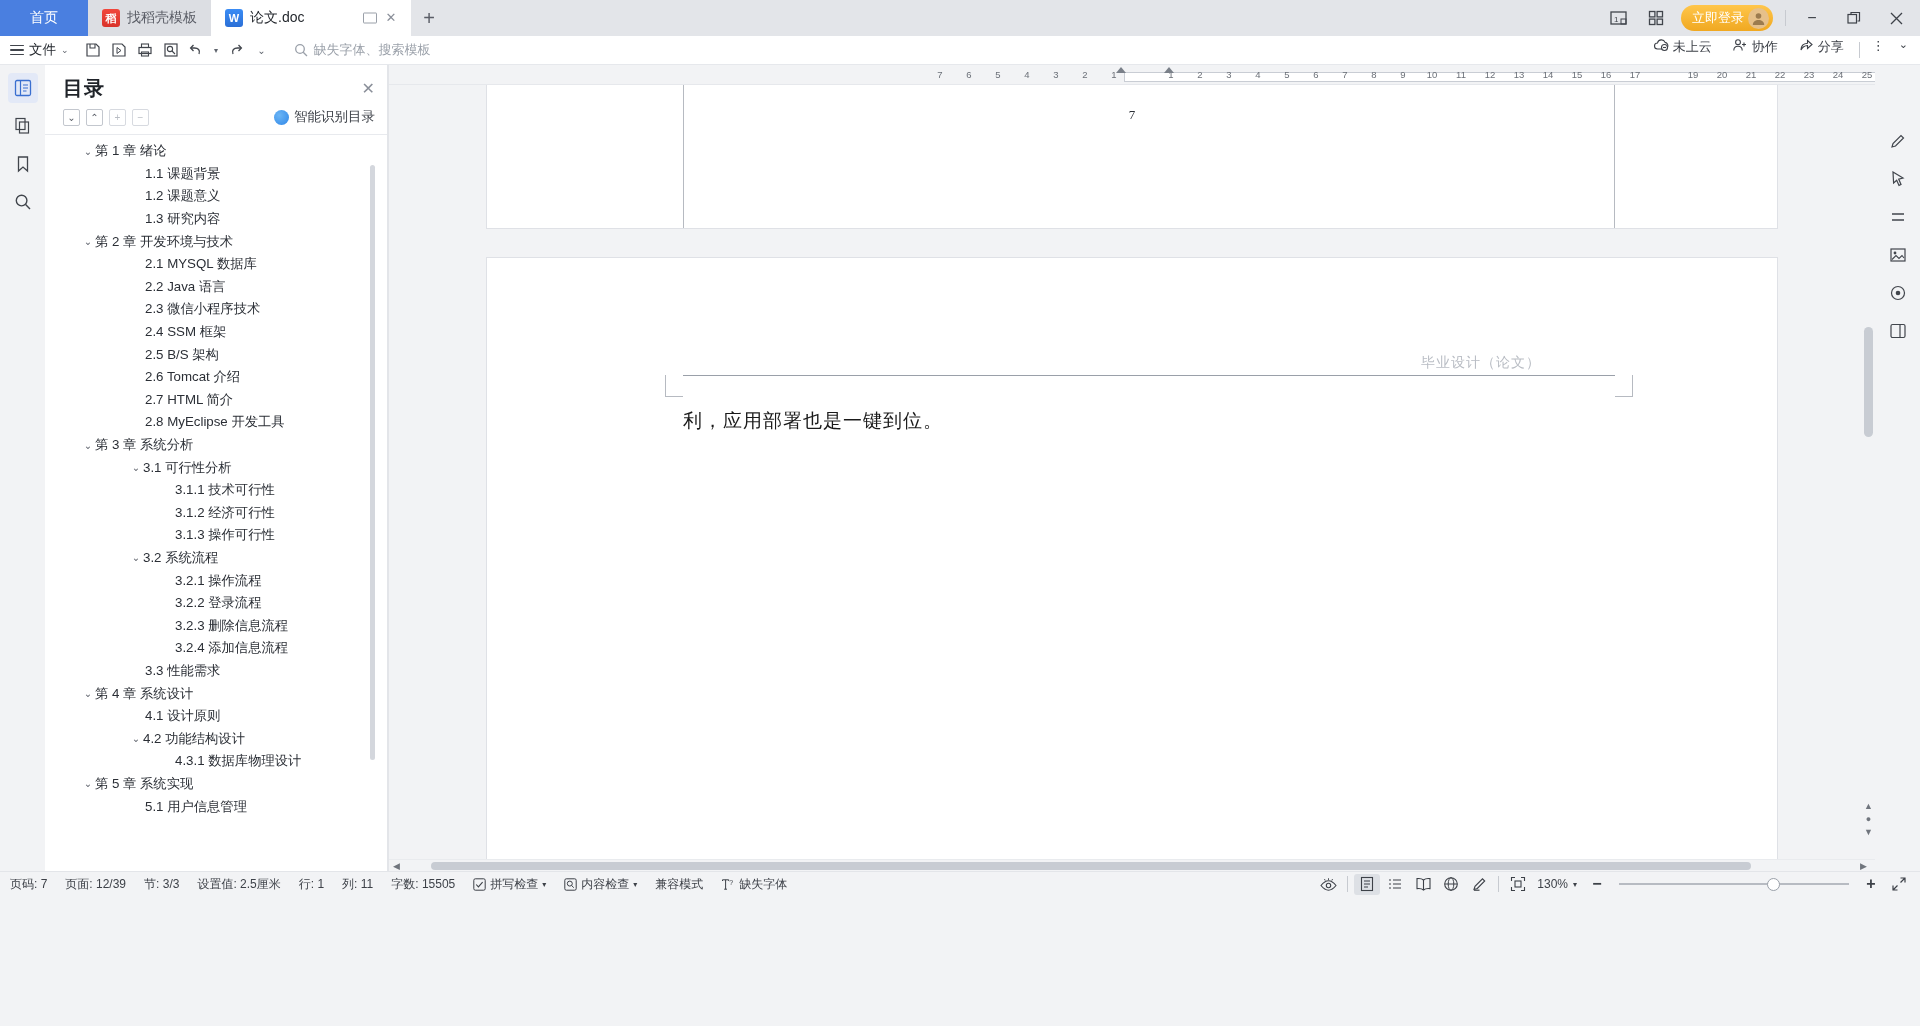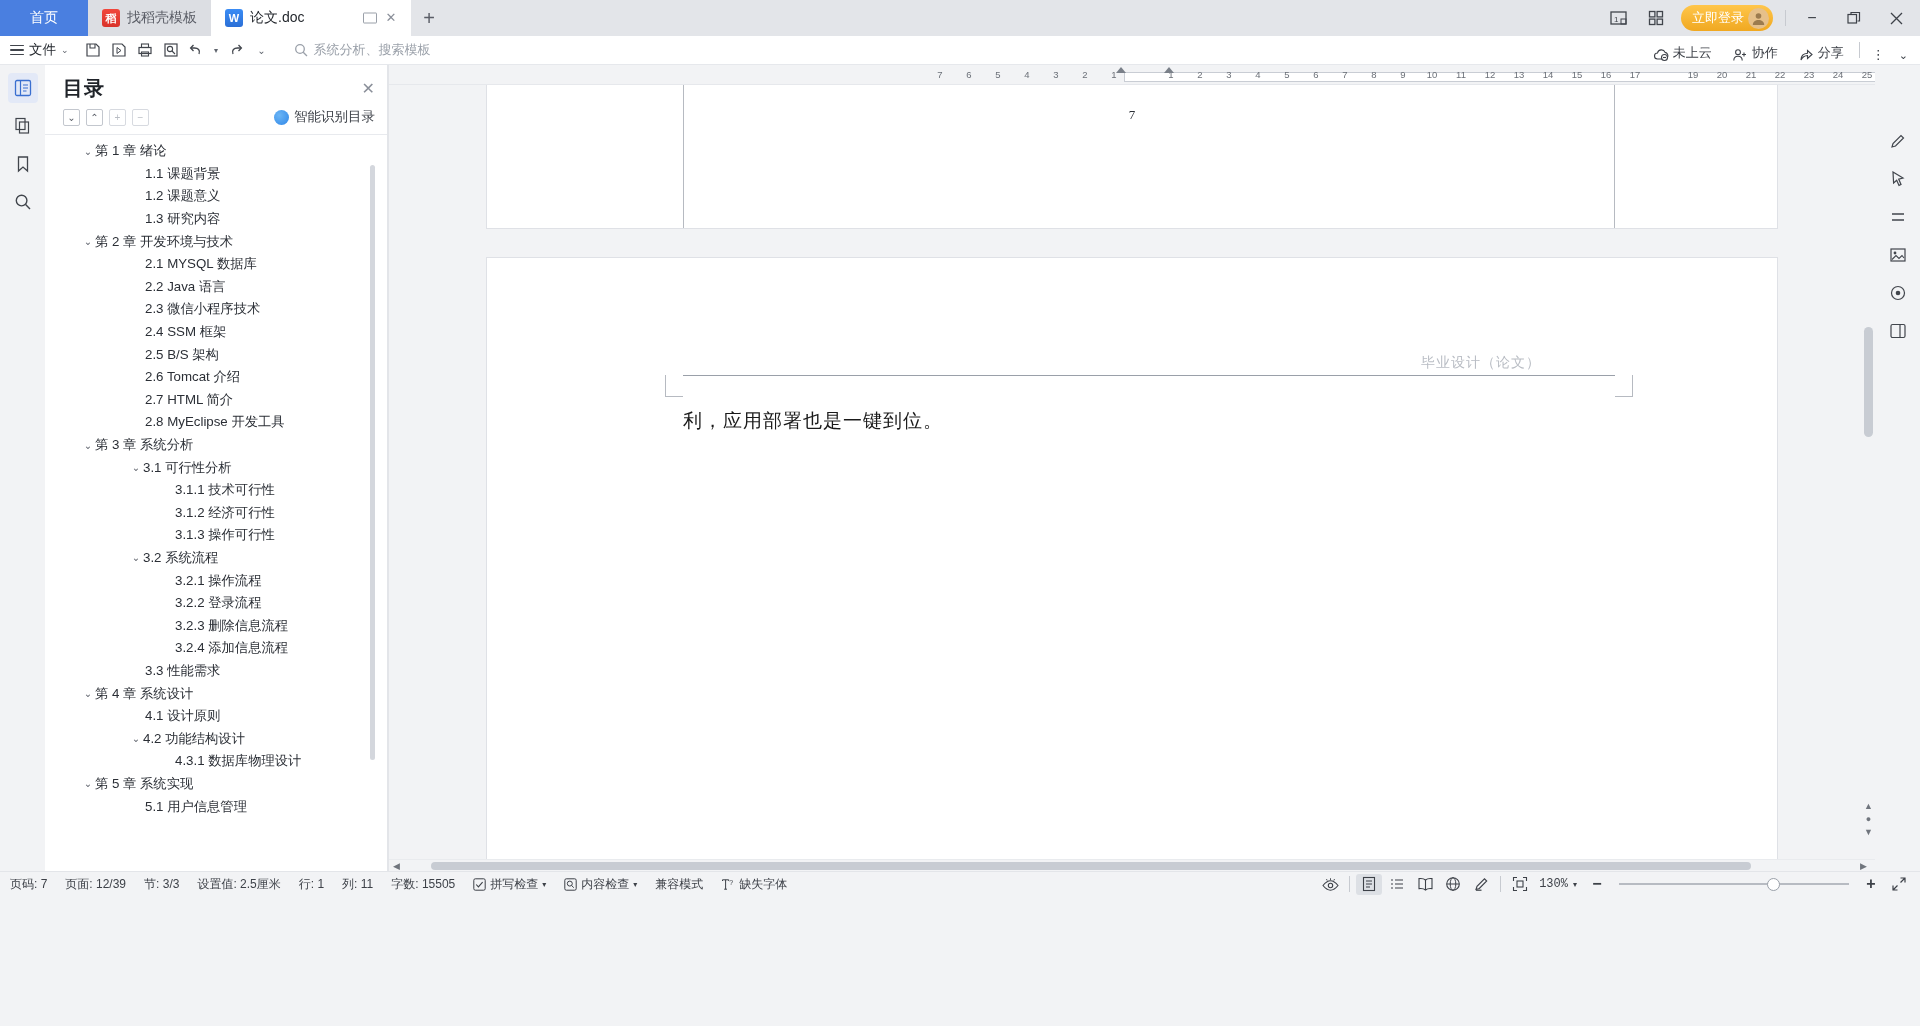--- a/index.html
+++ b/index.html
@@ -57,21 +57,21 @@
   .rb-file { display:flex; align-items:center; gap:5px; padding:0 8px 0 10px; font-size:13.5px; color:#1f2329;}
   .hamburger { display:flex; flex-direction:column; gap:3px; width:14px; }
   .hamburger i { display:block; height:1.6px; background:#41454c; border-radius:1px;}
   .rb-qicons { display:flex; align-items:center; gap:2px; padding: 0 4px; }
   .qi { width: 24px; height:24px; display:flex;align-items:center;justify-content:center;color:#41454c;}
   .rb-tabs { display:flex; align-items:center; margin-left: 10px; }
   .rb-tab { font-size:13.5px; color:#2b2f36; padding: 0 13px; height: 21px; line-height:21px; }
   .rb-tab.sel { background: #4a7fe0; color:#fff; border-radius: 11px; padding: 0 15px; }
   .rb-search { display:flex; align-items:center; gap:6px; margin-left: 16px; font-size:13px; color:#9aa0a9; }
   .ribbon-right { margin-left:auto; display:flex; align-items:center; gap: 2px; padding-right: 6px; font-size: 13px; color:#3d4148;}
-  .rr-item { display:flex; align-items:flex-end; gap:4px; padding: 0 9px; height:24px;}
+  .rr-item { display:flex; align-items:flex-start; gap:4px; padding: 0 9px; height:24px;}
 
   
   .main { flex: 1; display: flex; min-height: 0; position: relative; background:#0ea5e9;}
 
   
   .rail { width: 45px; background: #f2f3f5; display:flex; flex-direction:column; align-items:center; padding-top: 8px; gap: 8px; flex:none;}
   .rail-btn { width: 30px; height: 30px; display:flex;align-items:center;justify-content:center; border-radius:4px; color:#41454c;}
   .rail-btn.act { background:#e3e9f7; color:#3a6fd0; }
 
   
@@ -261,21 +261,21 @@
         </div>
       <div class="qi">
           <span style="font-size:10px;color:#60656e;">⌄</span>
         </div>
     </div>
     <div class="rb-search">
       <svg width="14" height="14" viewBox="0 0 14 14">
           <circle cx="6" cy="6" r="4.3" fill="none" stroke="#9aa0a9" stroke-width="1.3"></circle>
           <path d="M9.2 9.2L13 13" stroke="#9aa0a9" stroke-width="1.3"></path>
         </svg>
-      <span>系统分析、搜索模板</span>
+      <span>缺失字体、搜索模板</span>
     </div>
     <div class="ribbon-right">
       <div class="rr-item">
         <svg width="16" height="14" viewBox="0 0 16 14">
             <path d="M4.5 11a3 3 0 010-6 4 4 0 017.6-.6A2.8 2.8 0 0111 11z" fill="none" stroke="#3d4148" stroke-width="1.1"></path>
             <circle cx="11.5" cy="9.5" r="3" fill="#fff" stroke="#3d4148" stroke-width="1.1"></circle>
             <path d="M10 9.5h3" stroke="#3d4148" stroke-width="1.1"></path>
           </svg>
         <span>未上云</span>
       </div>
@@ -635,21 +635,21 @@
             <path d="M3 14.2h5.5" stroke="#3d4148" stroke-width="1.2"></path>
           </svg>
       </div>
       <div class="divider-v"></div>
       <div class="sbtn">
         <svg width="16" height="16" viewBox="0 0 16 16">
             <path d="M1.5 5V1.5H5M11 1.5h3.5V5M14.5 11v3.5H11M5 14.5H1.5V11" fill="none" stroke="#3d4148" stroke-width="1.1"></path>
             <rect x="5" y="5" width="6" height="6" fill="none" stroke="#3d4148" stroke-width="1.1"></rect>
           </svg>
       </div>
-      <div class="st" style="padding:0 2px 0 4px;font-family:Liberation Mono, monospace;">130%</div>
+      <div class="st" style="padding:0 2px 0 4px;">130%</div>
       <div class="st" style="padding:0 5px 0 1px;font-size:8px;">▾</div>
       <div class="sbtn" style="font-size:16px;font-weight:bold;">−</div>
       <div class="zoomslider">
         <div class="track"></div>
         <div class="knob"></div>
       </div>
       <div class="sbtn" style="font-size:16px;font-weight:bold;">+</div>
       <div class="sbtn">
         <svg width="16" height="16" viewBox="0 0 16 16">
             <path d="M9.5 2h4.5v4.5M14 2l-4.5 4.5M6.5 14H2V9.5M2 14l4.5-4.5" fill="none" stroke="#3d4148" stroke-width="1.2"></path>

